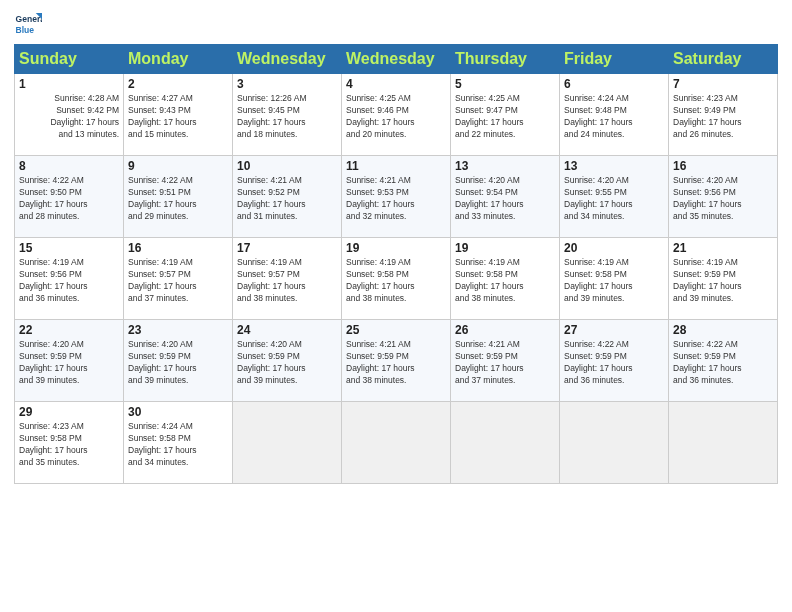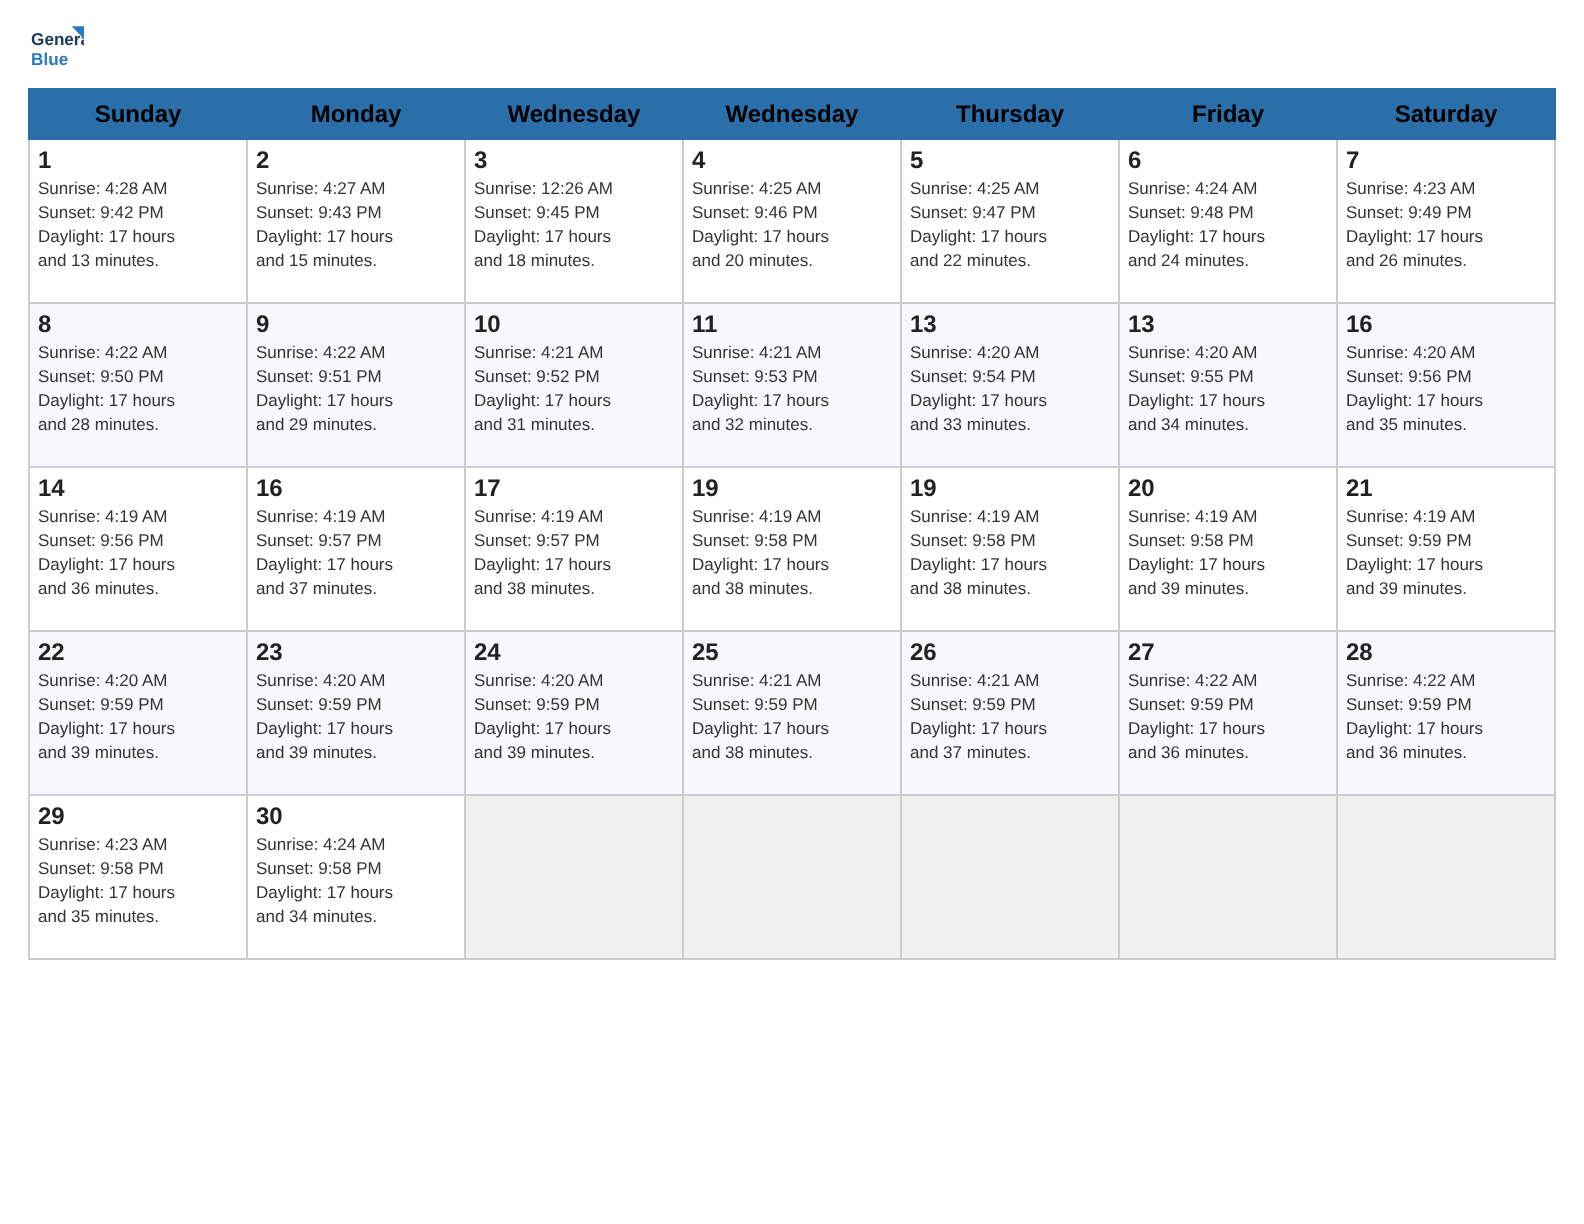--- a/index.html
+++ b/index.html
@@ -43,25 +43,25 @@
       font-size: 13px;
       color: #555;
     }
     table {
       width: 100%;
       border-collapse: collapse;
       table-layout: fixed;
     }
     thead tr th {
       background: #2a6eaa;
-      color: #000000;
-      font-size: 12px;
+      color: #bef264;
+      font-size: 16px;
       font-weight: bold;
       padding: 5px 4px;
-      text-align: center;
+      text-align: left;
       border: 1px solid #2a6eaa;
     }
     tbody tr td {
       border: 1px solid #ccc;
       vertical-align: top;
       padding: 3px 4px;
       font-size: 9px;
       color: #333;
       height: 82px;
       background: #fff;
@@ -117,21 +117,21 @@
           <th>Wednesday</th>
           <th>Thursday</th>
           <th>Friday</th>
           <th>Saturday</th>
         </tr>
     </thead>
     <tbody id="calendar-body">
     <tr>
           <td>
             <span class="day-num">1</span>
-            <div class="day-info" style="white-space: pre-line;">Sunrise: 4:28 AM
+            <div class="day-info" style="white-space: pre-line; text-align: right;">Sunrise: 4:28 AM
 Sunset: 9:42 PM
 Daylight: 17 hours
 and 13 minutes.</div>
           </td>
           <td>
             <span class="day-num">2</span>
             <div class="day-info" style="white-space: pre-line;">Sunrise: 4:27 AM
 Sunset: 9:43 PM
 Daylight: 17 hours
 and 15 minutes.</div>
@@ -218,21 +218,21 @@
           <td>
             <span class="day-num">16</span>
             <div class="day-info" style="white-space: pre-line;">Sunrise: 4:20 AM
 Sunset: 9:56 PM
 Daylight: 17 hours
 and 35 minutes.</div>
           </td>
         </tr>
         <tr>
           <td>
-            <span class="day-num">14</span>
+            <span class="day-num">15</span>
             <div class="day-info" style="white-space: pre-line;">Sunrise: 4:19 AM
 Sunset: 9:56 PM
 Daylight: 17 hours
 and 36 minutes.</div>
           </td>
           <td>
             <span class="day-num">16</span>
             <div class="day-info" style="white-space: pre-line;">Sunrise: 4:19 AM
 Sunset: 9:57 PM
 Daylight: 17 hours

